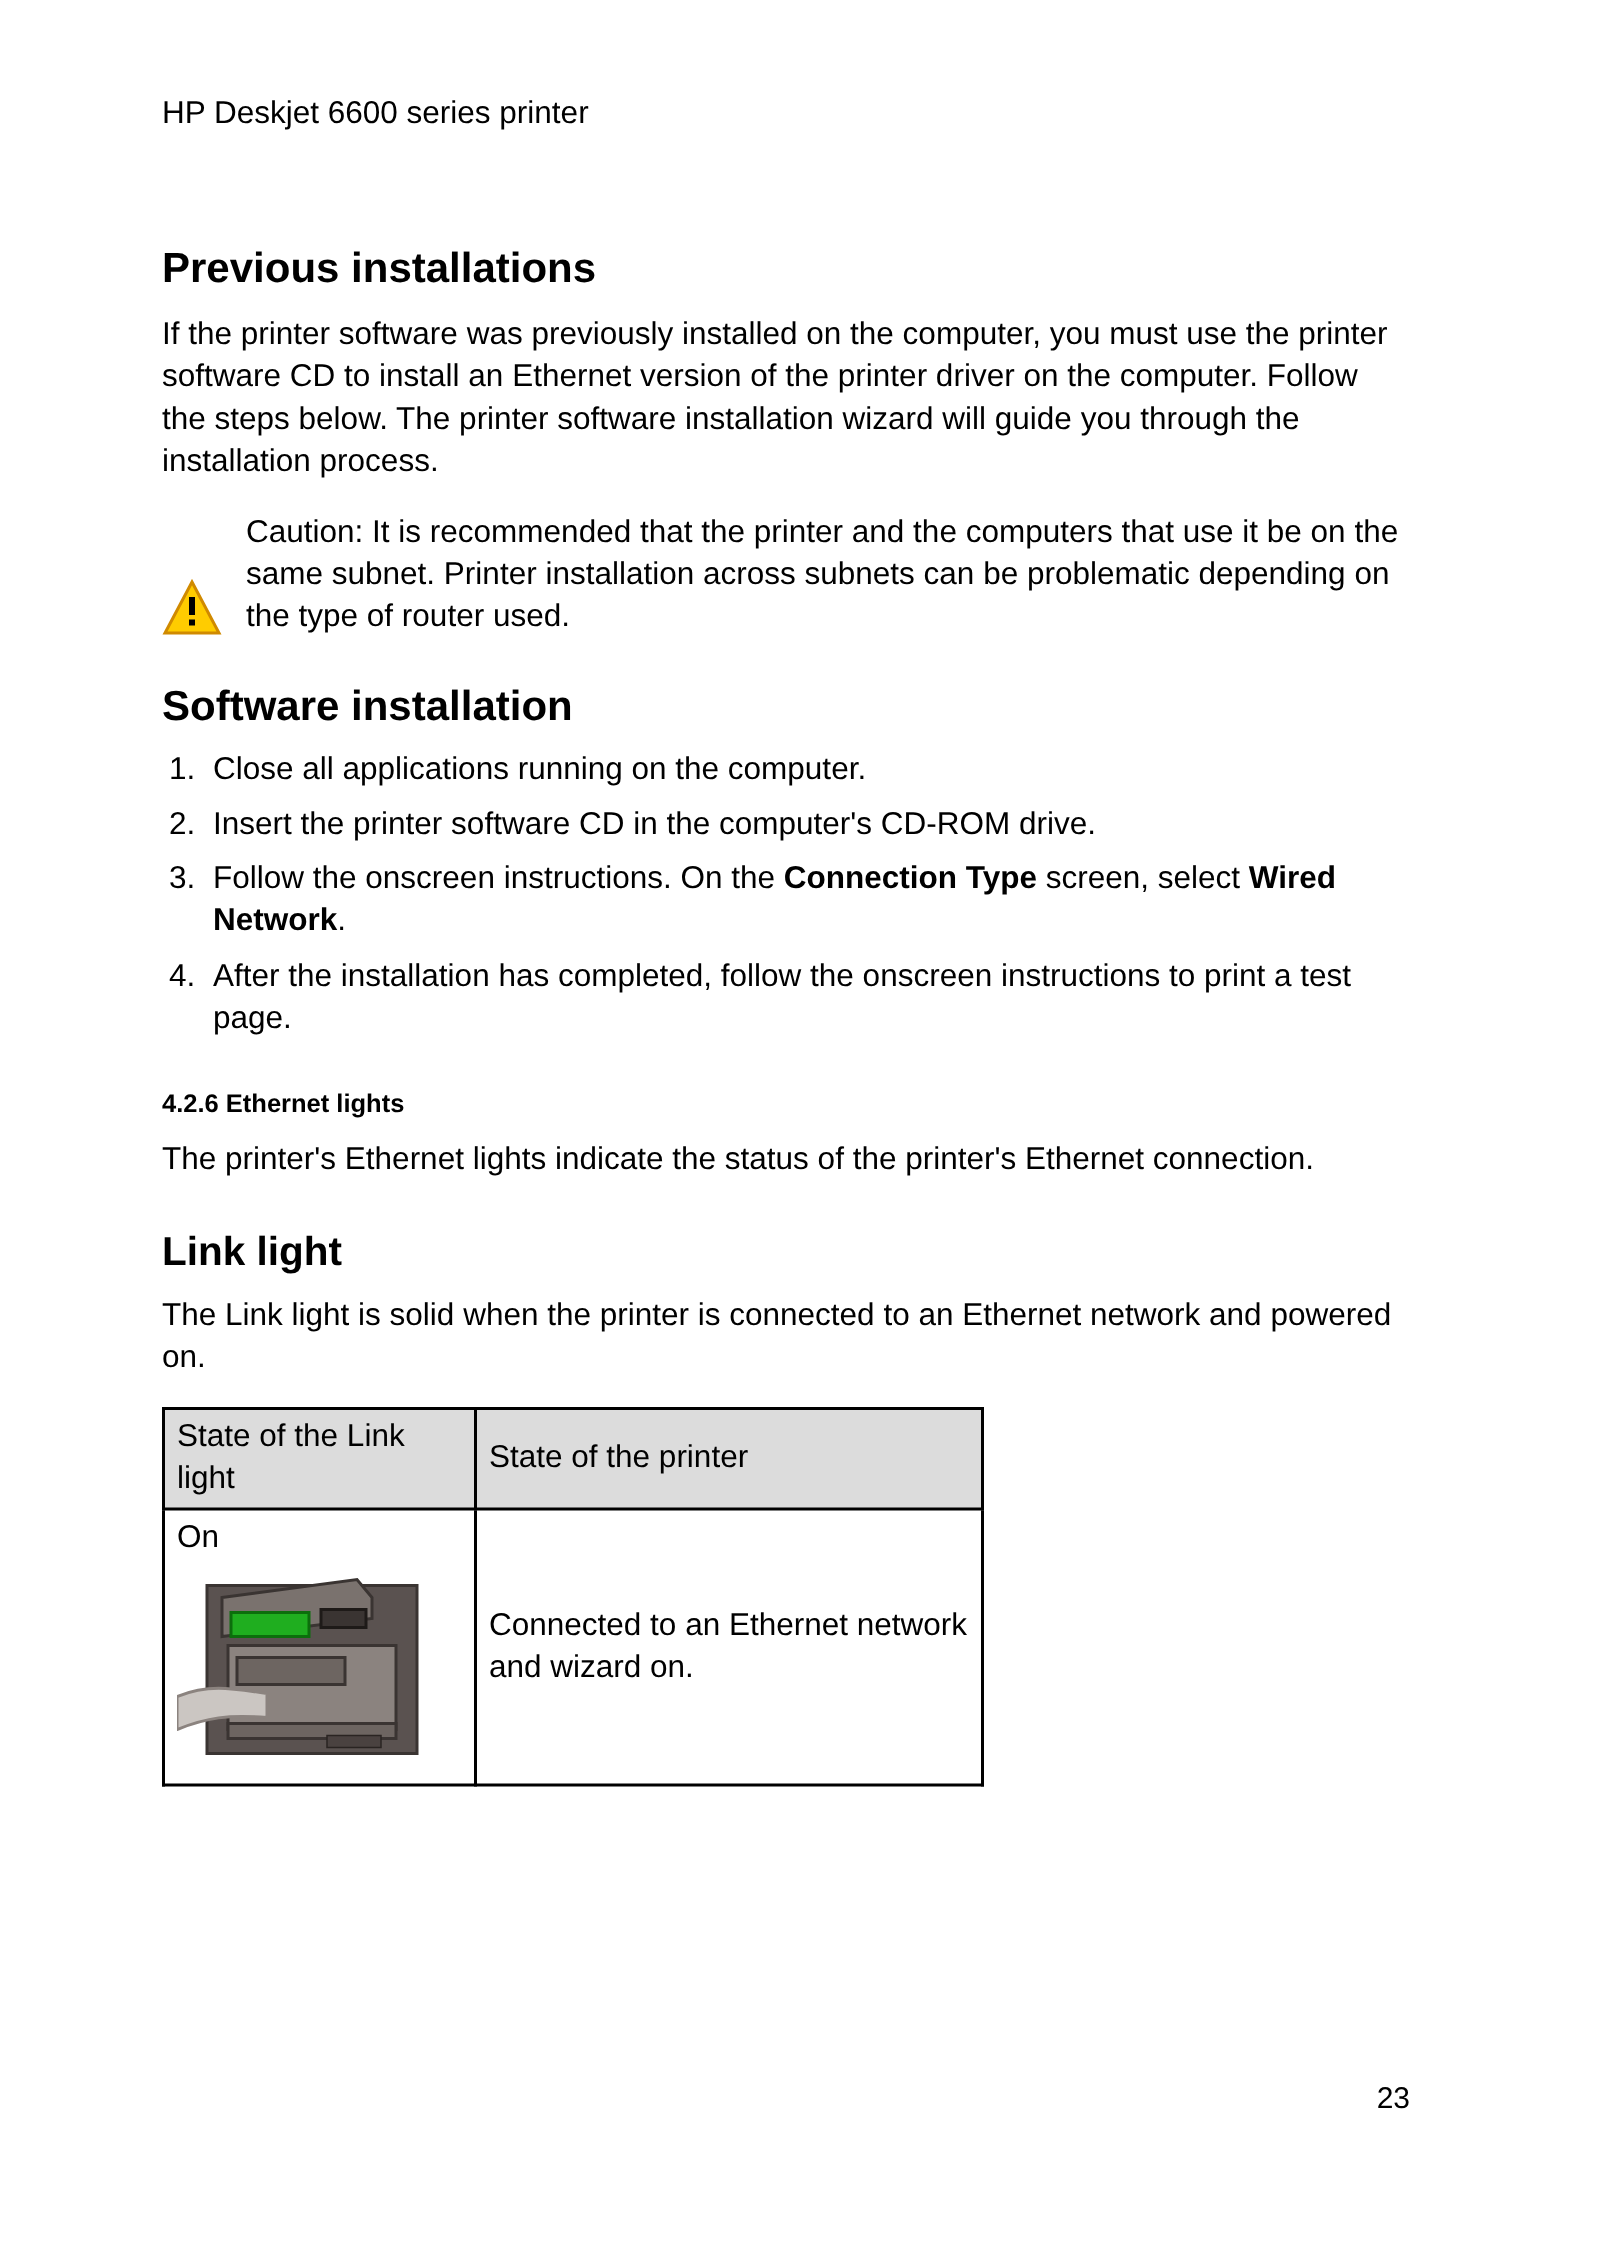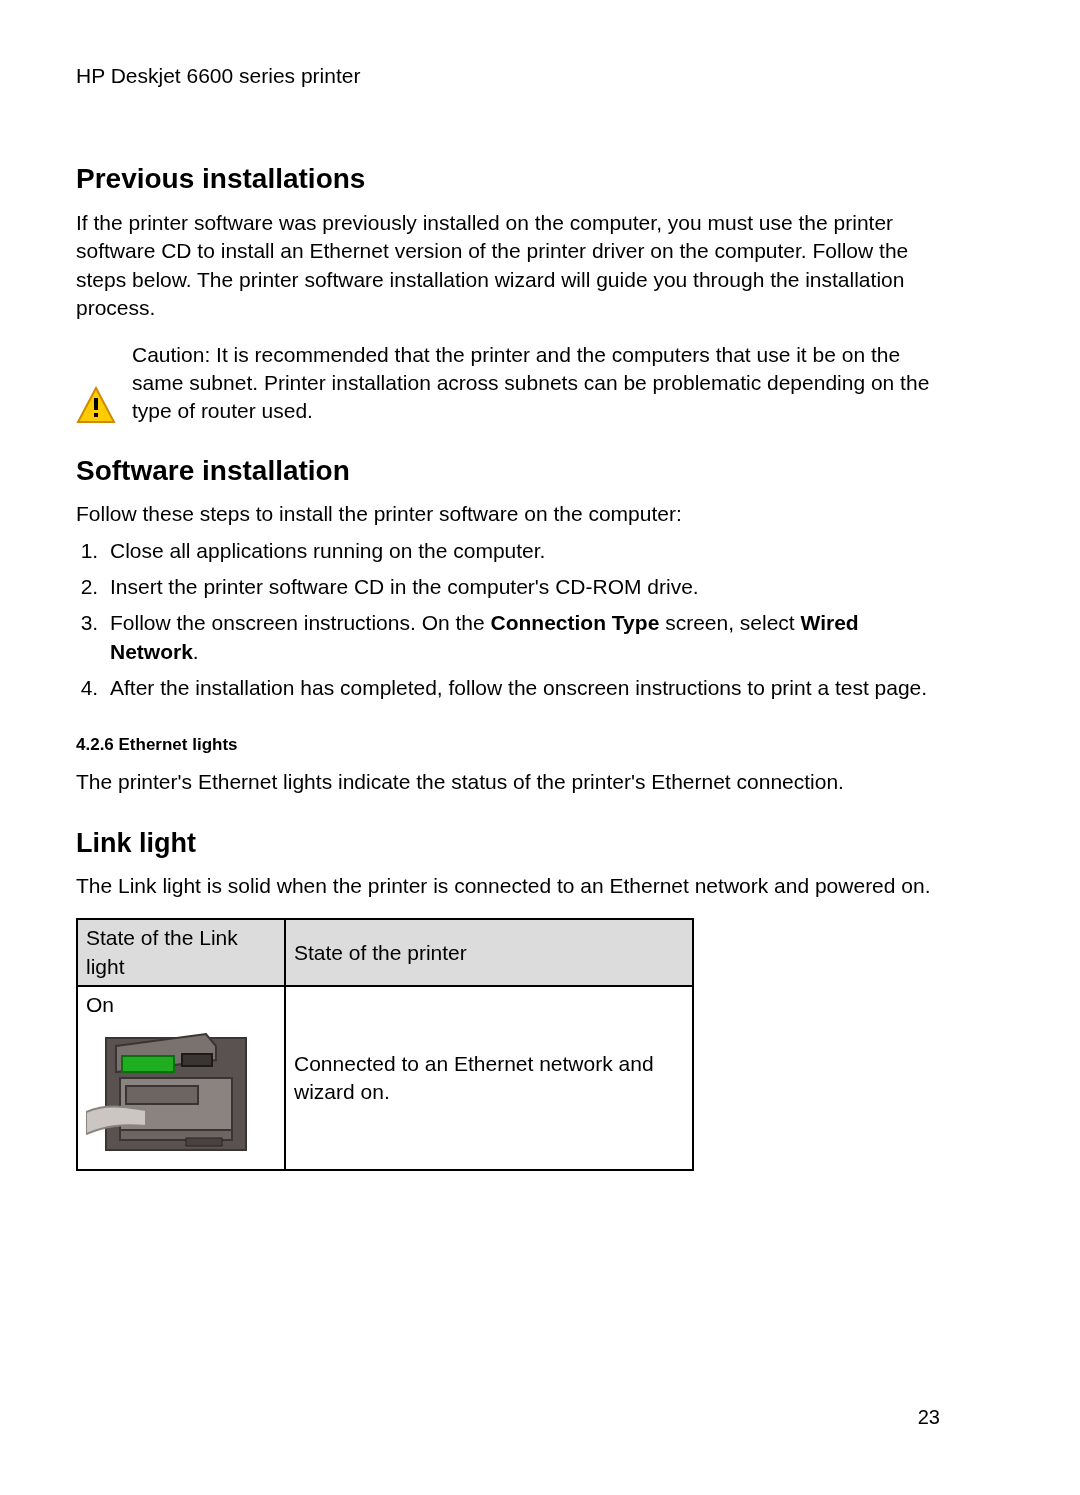--- a/index.html
+++ b/index.html
@@ -12,21 +12,21 @@
     font-family: Arial, Helvetica, sans-serif;
     color: #000;
     font-size: 21px;
     line-height: 1.35;
   }
   .page {
     position: relative;
     width: 1080px;
     height: 1495px;
     box-sizing: border-box;
-    padding: 62px 140px 0 76px;
+    padding: 62px 140px 0 108px;
   }
   .header {
     font-size: 21px;
     margin-bottom: 70px;
   }
   h2.section {
     font-size: 28px;
     font-weight: bold;
     margin: 0 0 10px 0;
   }
@@ -59,21 +59,21 @@
     margin: 6px 0 0 0;
     padding-left: 28px;
   }
   ol.steps > li {
     padding-left: 6px;
     margin-bottom: 8px;
   }
   .bold { font-weight: bold; }
   table.link-table {
     border-collapse: collapse;
-    width: 618px;
+    width: 548px;
     margin-top: 14px;
   }
   table.link-table th, table.link-table td {
     border: 2px solid #000;
     padding: 4px 8px;
     text-align: left;
     font-weight: normal;
     font-size: 21px;
     vertical-align: middle;
   }
@@ -84,21 +84,21 @@
     vertical-align: top;
   }
   .printer-illus {
     width: 170px;
     height: 130px;
     margin: 6px 0 2px 0;
   }
   .page-number {
     position: absolute;
     right: 140px;
-    bottom: 64px;
+    bottom: 82px;
     font-size: 20px;
   }
 </style>
 </head>
 <body>
 
 <div class="page">
 
   <div class="header">HP Deskjet 6600 series printer</div>
 
@@ -108,21 +108,20 @@
   <div class="caution-row">
     <svg class="caution-icon" viewBox="0 0 40 40">
       <polygon points="20,2 38,36 2,36" fill="#ffcc00" stroke="#d08a00" stroke-width="2"></polygon>
       <rect x="18" y="12" width="4" height="12" fill="#000"></rect>
       <rect x="18" y="27" width="4" height="4" fill="#000"></rect>
     </svg>
     <div>Caution: It is recommended that the printer and the computers that use it be on the same subnet. Printer installation across subnets can be problematic depending on the type of router used.</div>
   </div>
 
   <h2 class="section">Software installation</h2>
-  <p class="body" style="margin-bottom:8px">Follow these steps to install the printer software on the computer:</p>
   <ol class="steps">
     <li>Close all applications running on the computer.</li>
     <li>Insert the printer software CD in the computer's CD-ROM drive.</li>
     <li>
       <span>Follow the onscreen instructions. On the </span><span class="bold">Connection Type</span><span> screen, select </span><span class="bold">Wired Network</span><span>.</span>
     </li>
     <li>After the installation has completed, follow the onscreen instructions to print a test page.</li>
   </ol>
 
   <h2 class="numbered">4.2.6  Ethernet lights</h2>

